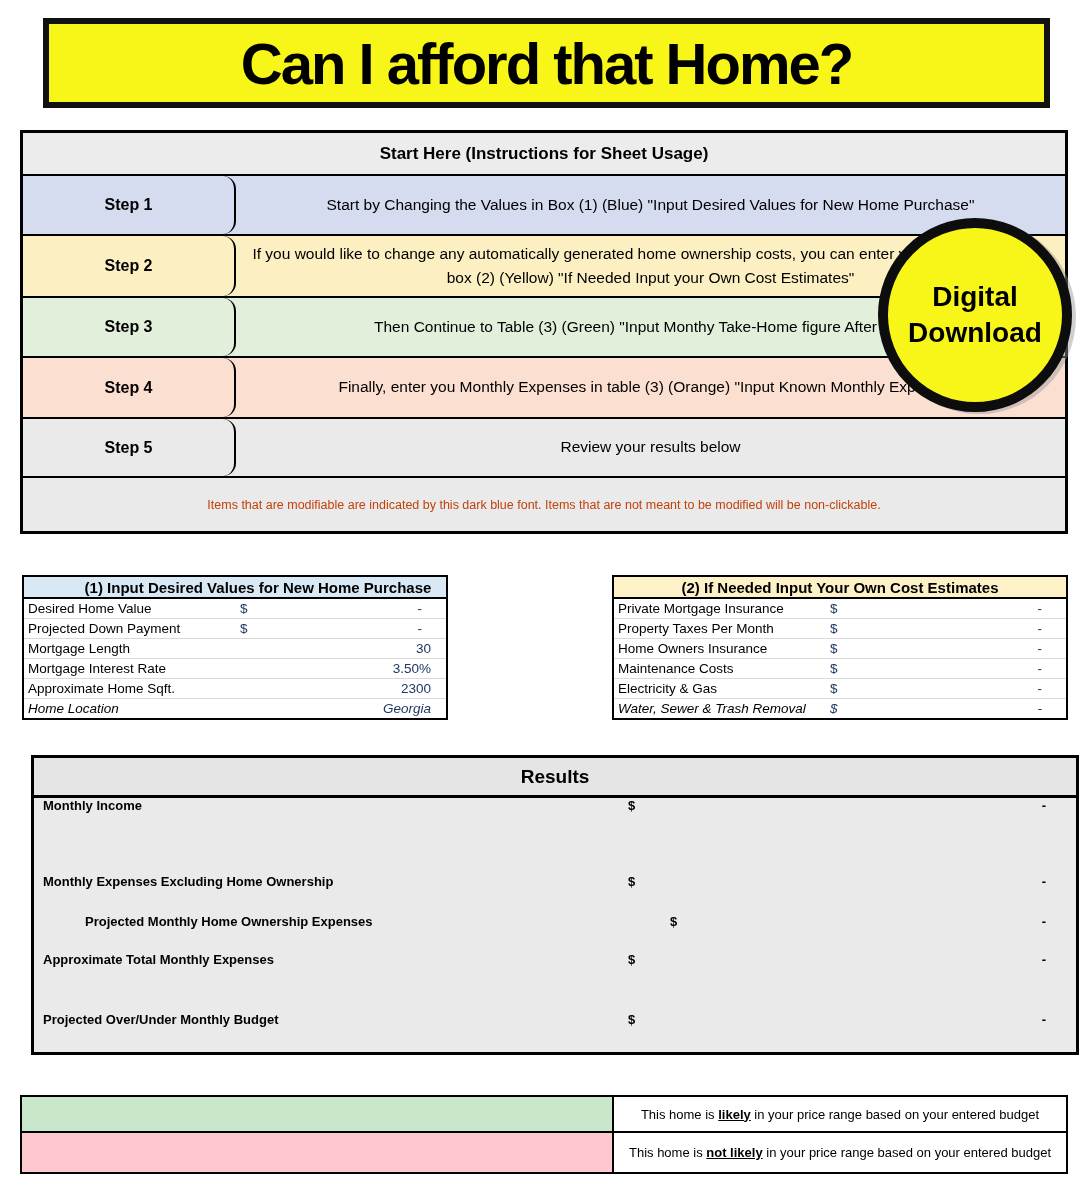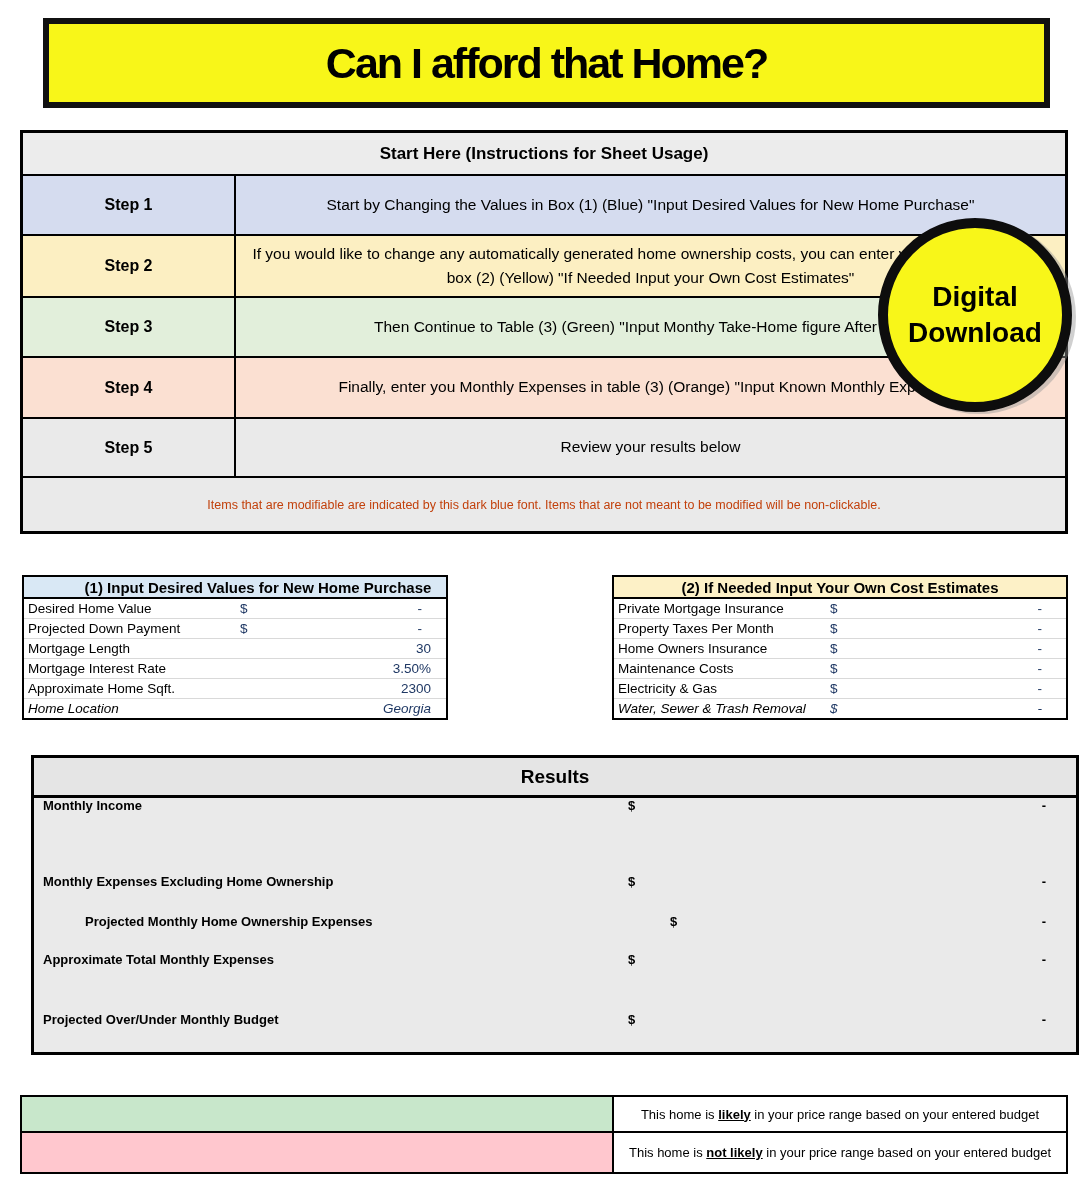--- a/index.html
+++ b/index.html
@@ -6,34 +6,34 @@
   body{
     width:1090px;height:1196px;position:relative;background:#ffffff;
     font-family:"Liberation Sans",sans-serif;color:#000;
   }
   
   .banner{
     position:absolute;left:43px;top:18px;width:1007px;height:90px;
     background:#f8f619;border:6px solid #111;box-sizing:border-box;
     display:flex;align-items:center;justify-content:center;
   }
-  .banner .t{font-size:43px;font-weight:bold;letter-spacing:-2px;}
+  .banner .t{font-size:58px;font-weight:bold;letter-spacing:-2px;}
   
   .instr{
     position:absolute;left:20px;top:130px;width:1048px;
     border:3px solid #000;box-sizing:border-box;background:#fff;
   }
   .instr-head{
     height:41px;background:#ececec;display:flex;align-items:center;justify-content:center;
     font-weight:bold;font-size:17px;
   }
   .srow{display:flex;border-top:2.5px solid #000;}
   .srow .lcell{
     flex:0 0 211px;border-right:2.5px solid #000;display:flex;align-items:center;justify-content:center;
-    font-weight:bold;font-size:16px;
+    font-weight:bold;font-size:16px;border-radius:13px;
   }
   .srow .rcell{
     flex:1;display:flex;align-items:center;justify-content:center;text-align:center;
     font-size:15.5px;line-height:1.55;padding:0 12px;
   }
   .bg-blue{background:#d5dcef;}
   .bg-cream{background:#fcefc2;}
   .bg-green{background:#e2efdb;}
   .bg-peach{background:#fbe0d2;}
   .bg-gray{background:#eaeaea;}

